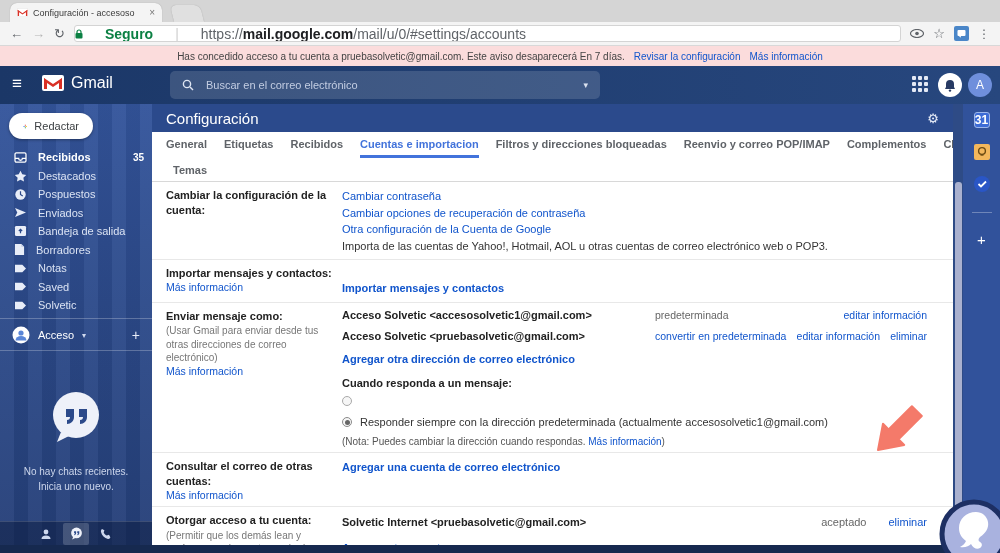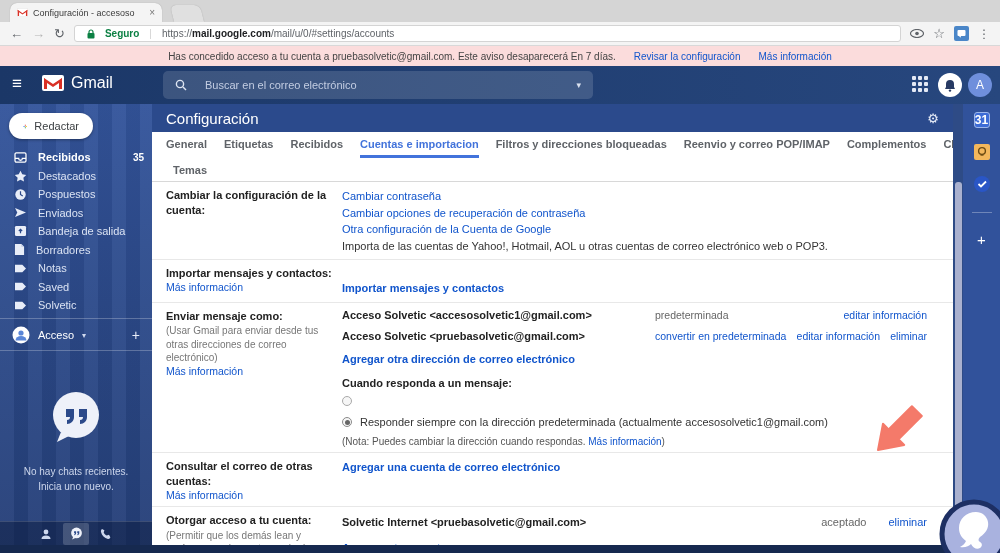--- a/index.html
+++ b/index.html
@@ -8,34 +8,34 @@
 
   
   .tabstrip{position:absolute;top:0;left:0;right:0;height:22px;background:#d5d5d5}
   .btab{position:absolute;left:10px;top:3px;width:152px;height:19px;background:#f4f4f4;border-radius:7px 7px 0 0;display:flex;align-items:center;gap:5px;padding:0 7px;font-size:9px;color:#3c3c3c;box-shadow:0 0 1px rgba(0,0,0,.3)}
   .btab .ttl{flex:1;white-space:nowrap;overflow:hidden}
   .btab .x{color:#777;font-size:10px}
   .newtab{position:absolute;left:172px;top:5px;width:30px;height:17px;background:#e0e0e0;border-radius:6px 6px 0 0;transform:skewX(14deg);box-shadow:0 0 1px rgba(0,0,0,.25)}
   .toolbar{position:absolute;top:22px;left:0;right:0;height:24px;background:#f4f4f4;display:flex;align-items:center;gap:9px;padding:0 10px;border-bottom:1px solid #d8d8d8}
   .navg{font-size:13px;color:#5f6368;line-height:1}
   .navg.dis{color:#b5b5b5}
-  .urlbox{flex:1;height:17px;background:#fff;border:1px solid #d4d4d4;border-radius:3px;display:flex;align-items:center;gap:10px;padding:0 12px;font-size:10px;color:#5f6368;overflow:hidden}
+  .urlbox{flex:1;height:17px;background:#fff;border:1px solid #d4d4d4;border-radius:3px;display:flex;align-items:center;gap:22px;padding:0 0;font-size:14px;color:#5f6368;overflow:hidden}
   .sec{color:#0b8043;font-weight:bold}
   .sep{color:#d0d0d0}
   .host{color:#202124;font-weight:bold}
   .extic{width:15px;height:15px;background:#4a86c8;border-radius:2px;display:flex;align-items:center;justify-content:center}
   .dots{font-size:12px;color:#5f6368}
-  .notice{position:absolute;top:46px;left:0;right:0;height:20px;background:#fbdcdc;display:flex;align-items:center;justify-content:center;gap:18px;font-size:10px;color:#444}
+  .notice{position:absolute;top:46px;left:0;right:0;height:20px;background:#fbdcdc;display:flex;align-items:center;justify-content:center;gap:9px;font-size:10px;color:#444}
   .notice a{color:#1155cc;text-decoration:none}
 
   
   .gbar{position:absolute;top:66px;left:0;right:0;height:38px;background:linear-gradient(90deg,#1b3767,#27477e)}
   .ham{position:absolute;left:12px;top:8px;color:#fff;font-size:17px}
   .glogo{position:absolute;left:42px;top:8px;display:flex;align-items:center;gap:7px;color:#fff;font-size:16px}
-  .search{position:absolute;left:163px;top:5px;width:430px;height:28px;background:rgba(255,255,255,.14);border-radius:5px;display:flex;align-items:center;gap:18px;padding:0 12px;color:#c3cde2;font-size:11px}
+  .search{position:absolute;left:170px;top:5px;width:430px;height:28px;background:rgba(255,255,255,.14);border-radius:5px;display:flex;align-items:center;gap:12px;padding:0 12px;color:#c3cde2;font-size:11px}
   .search .caret{margin-left:auto;color:#dbe2f0;font-size:9px}
   .grid{position:absolute;right:70px;top:10px;width:18px;height:18px;display:grid;grid-template-columns:repeat(3,4px);grid-template-rows:repeat(3,4px);gap:2px}
   .grid i{background:#e3e9f5;border-radius:1px}
   .bellc{position:absolute;right:38px;top:7px;width:24px;height:24px;background:#fff;border-radius:50%;display:flex;align-items:center;justify-content:center}
   .avatar{position:absolute;right:8px;top:7px;width:24px;height:24px;background:#6f8fdc;border-radius:50%;color:#fff;font-size:12px;display:flex;align-items:center;justify-content:center}
 
   
   .sidebar{position:absolute;top:104px;left:0;width:152px;height:441px;background:linear-gradient(180deg,#33549b,#2c4a8a 45%,#253f78);overflow:hidden}
   .sidebar::before{content:"";position:absolute;inset:0;background:repeating-linear-gradient(90deg,rgba(255,255,255,.04) 0 14px,rgba(0,0,0,.05) 14px 28px)}
   .compose{position:absolute;left:9px;top:9px;width:84px;height:26px;background:#fff;border-radius:14px;display:flex;align-items:center;gap:7px;padding:0 14px;font-size:11px;color:#3c4043;box-shadow:0 1px 3px rgba(0,0,0,.35)}

